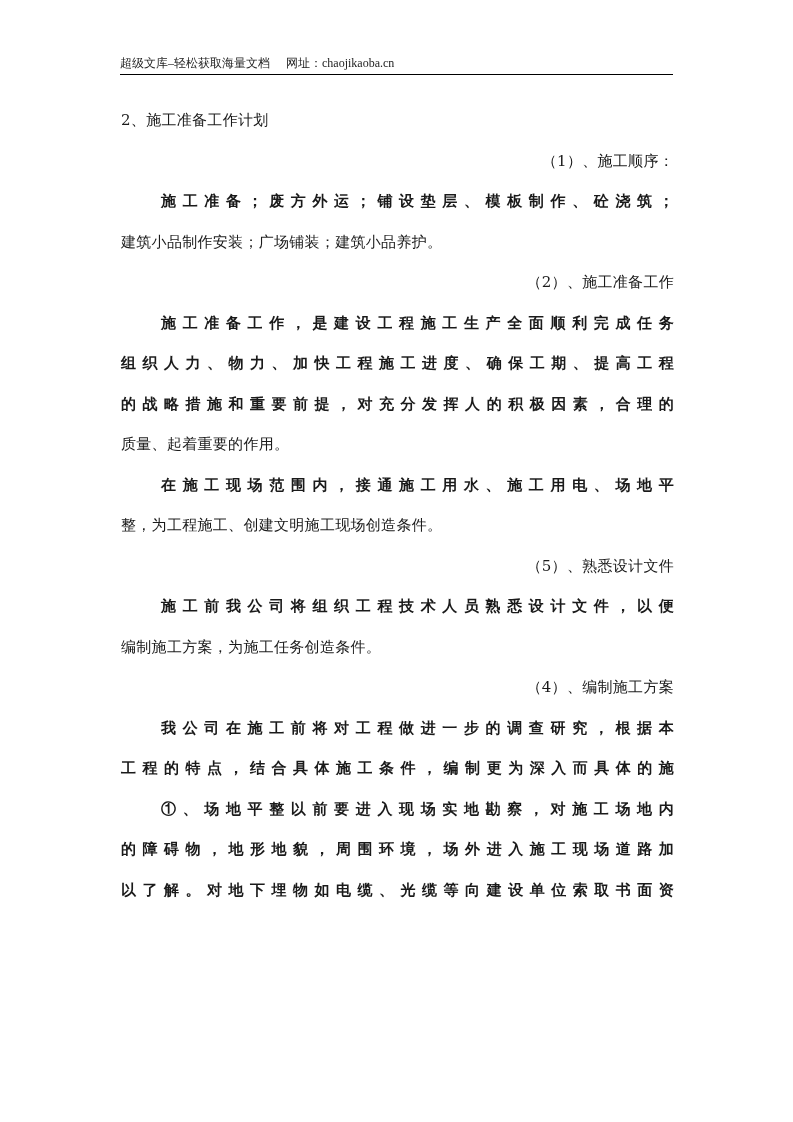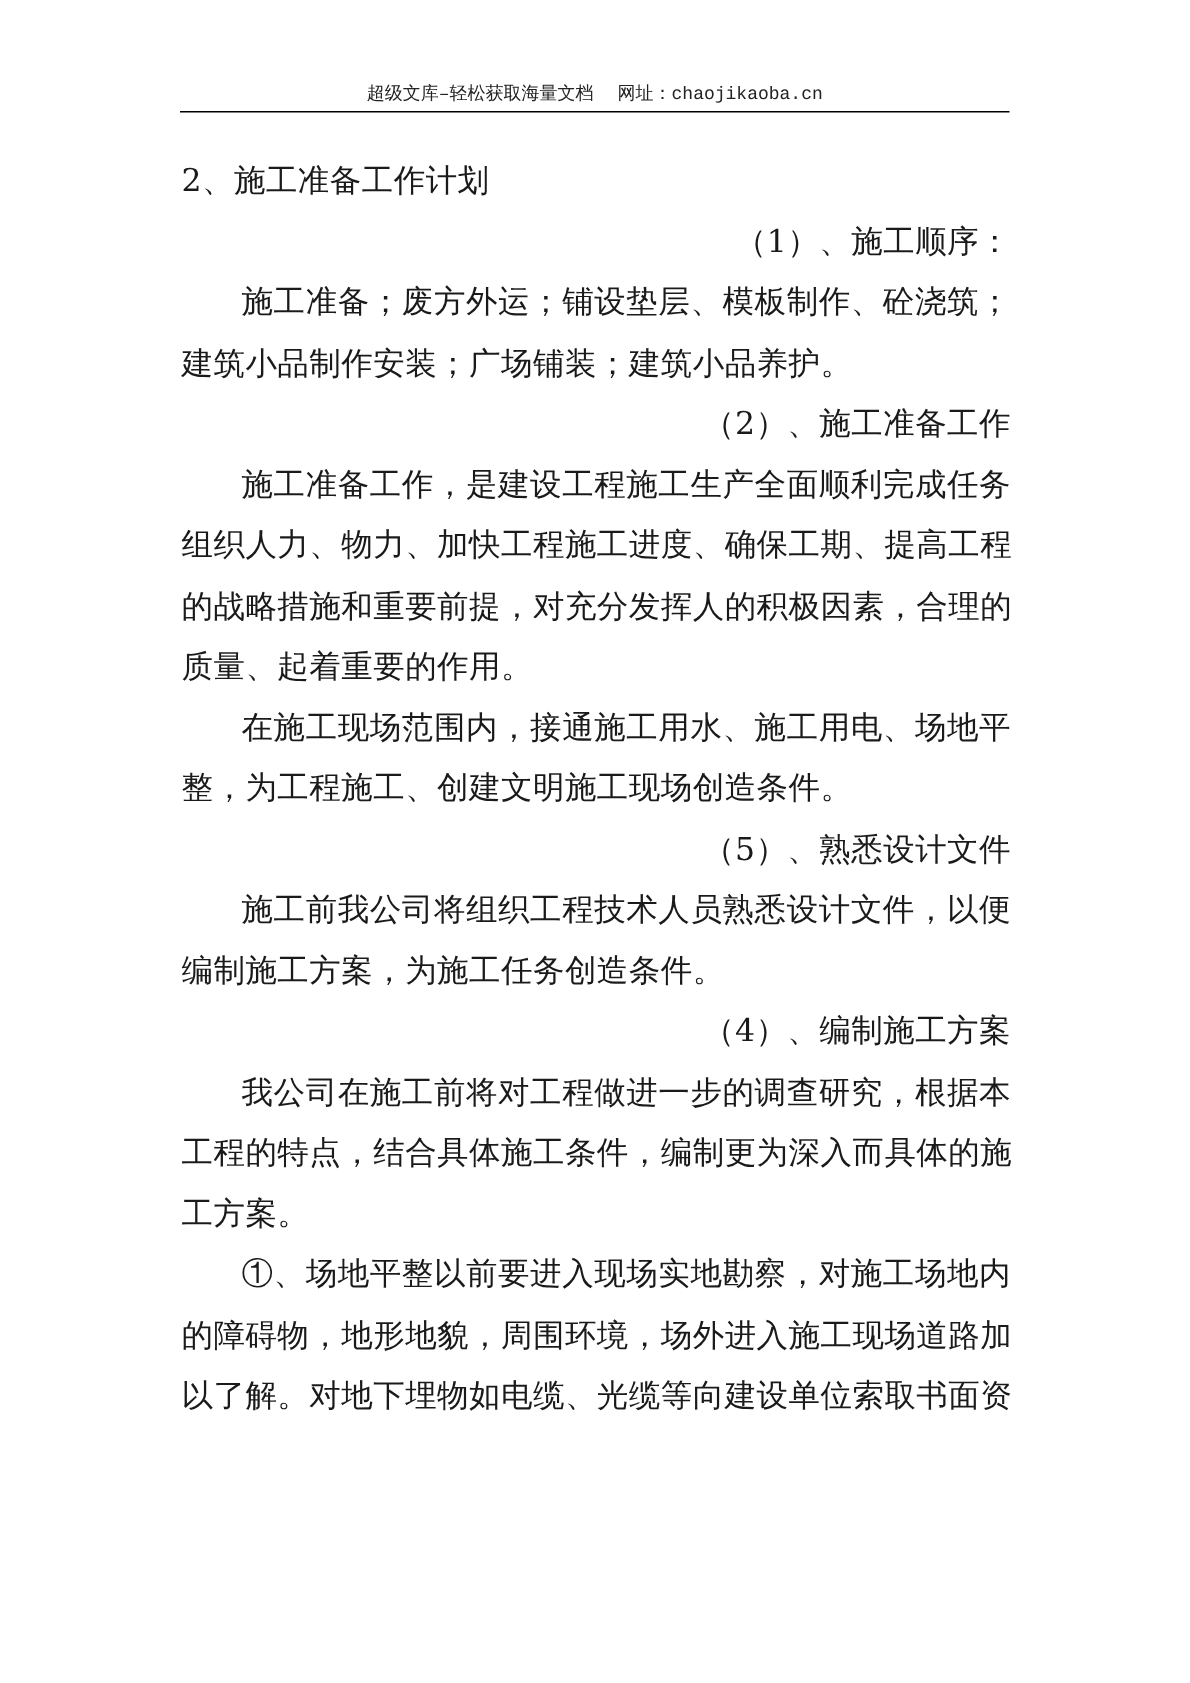--- a/index.html
+++ b/index.html
@@ -15,45 +15,46 @@
       font-family: "DejaVu Serif", "Liberation Serif", serif;
       color: #1a1a1a;
     }
     .page-header {
       position: absolute;
       left: 120px;
       top: 54px;
       width: 553px;
       height: 20px;
       border-bottom: 1.5px solid #000;
-      text-align: center;
+      text-align: left;
       font-size: 12px;
       line-height: 18px;
-      font-family: Liberation Mono, monospace;
+      font-family: Liberation Serif, serif;
       color: #222;
       white-space: nowrap;
     }
     .page-header .gap { display: inline-block; width: 16px; }
     .content {
       position: absolute;
       left: 121px;
       top: 100px;
       width: 553px;
     }
     .line {
-      font-size: 21px;
+      font-size: 15px;
       height: 40.5px;
       line-height: 40.5px;
       white-space: nowrap;
       letter-spacing: 0.3px;
     }
     .indent { padding-left: 40px; text-align: right; }
     .justify {
       text-align: justify;
       text-align-last: justify;
+      font-weight: bold;
     }
   </style>
 </head>
 <body>
 
 <div class="page-header">
   <span>超级文库–轻松获取海量文档</span><span class="gap"></span><span>网址：</span><span>chaojikaoba.cn</span>
 </div>
 
 <div class="content" id="content">
@@ -67,17 +68,16 @@
     <div class="line justify">的战略措施和重要前提，对充分发挥人的积极因素，合理的</div>
     <div class="line">质量、起着重要的作用。</div>
     <div class="line indent justify">在施工现场范围内，接通施工用水、施工用电、场地平</div>
     <div class="line">整，为工程施工、创建文明施工现场创造条件。</div>
     <div class="line indent">（5）、熟悉设计文件</div>
     <div class="line indent justify">施工前我公司将组织工程技术人员熟悉设计文件，以便</div>
     <div class="line">编制施工方案，为施工任务创造条件。</div>
     <div class="line indent">（4）、编制施工方案</div>
     <div class="line indent justify">我公司在施工前将对工程做进一步的调查研究，根据本</div>
     <div class="line justify">工程的特点，结合具体施工条件，编制更为深入而具体的施</div>
-    <div class="line">工方案。</div>
     <div class="line indent justify">①、场地平整以前要进入现场实地勘察，对施工场地内</div>
     <div class="line justify">的障碍物，地形地貌，周围环境，场外进入施工现场道路加</div>
     <div class="line justify">以了解。对地下埋物如电缆、光缆等向建设单位索取书面资</div>
   </div>
 
 </body></html>

